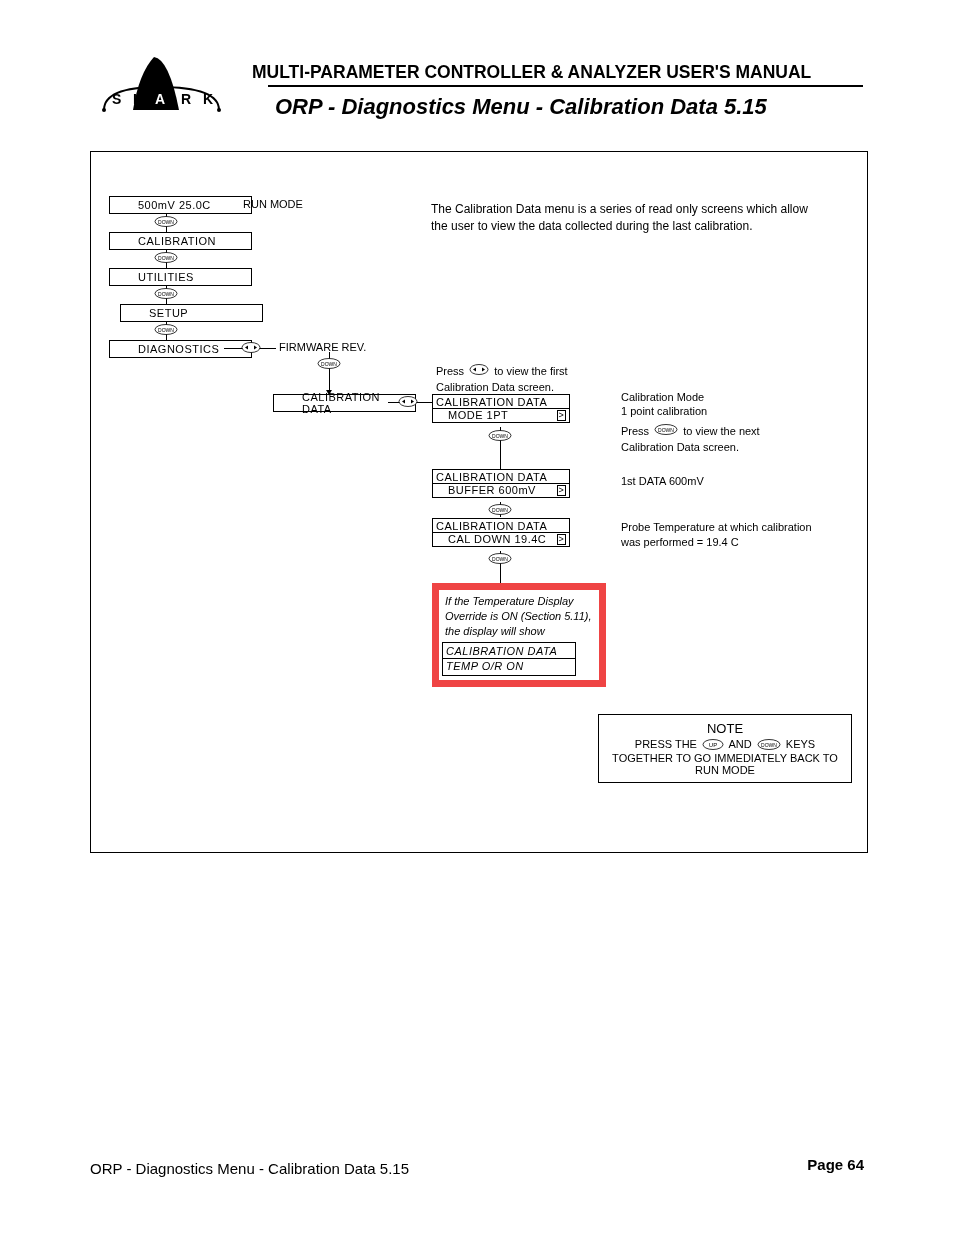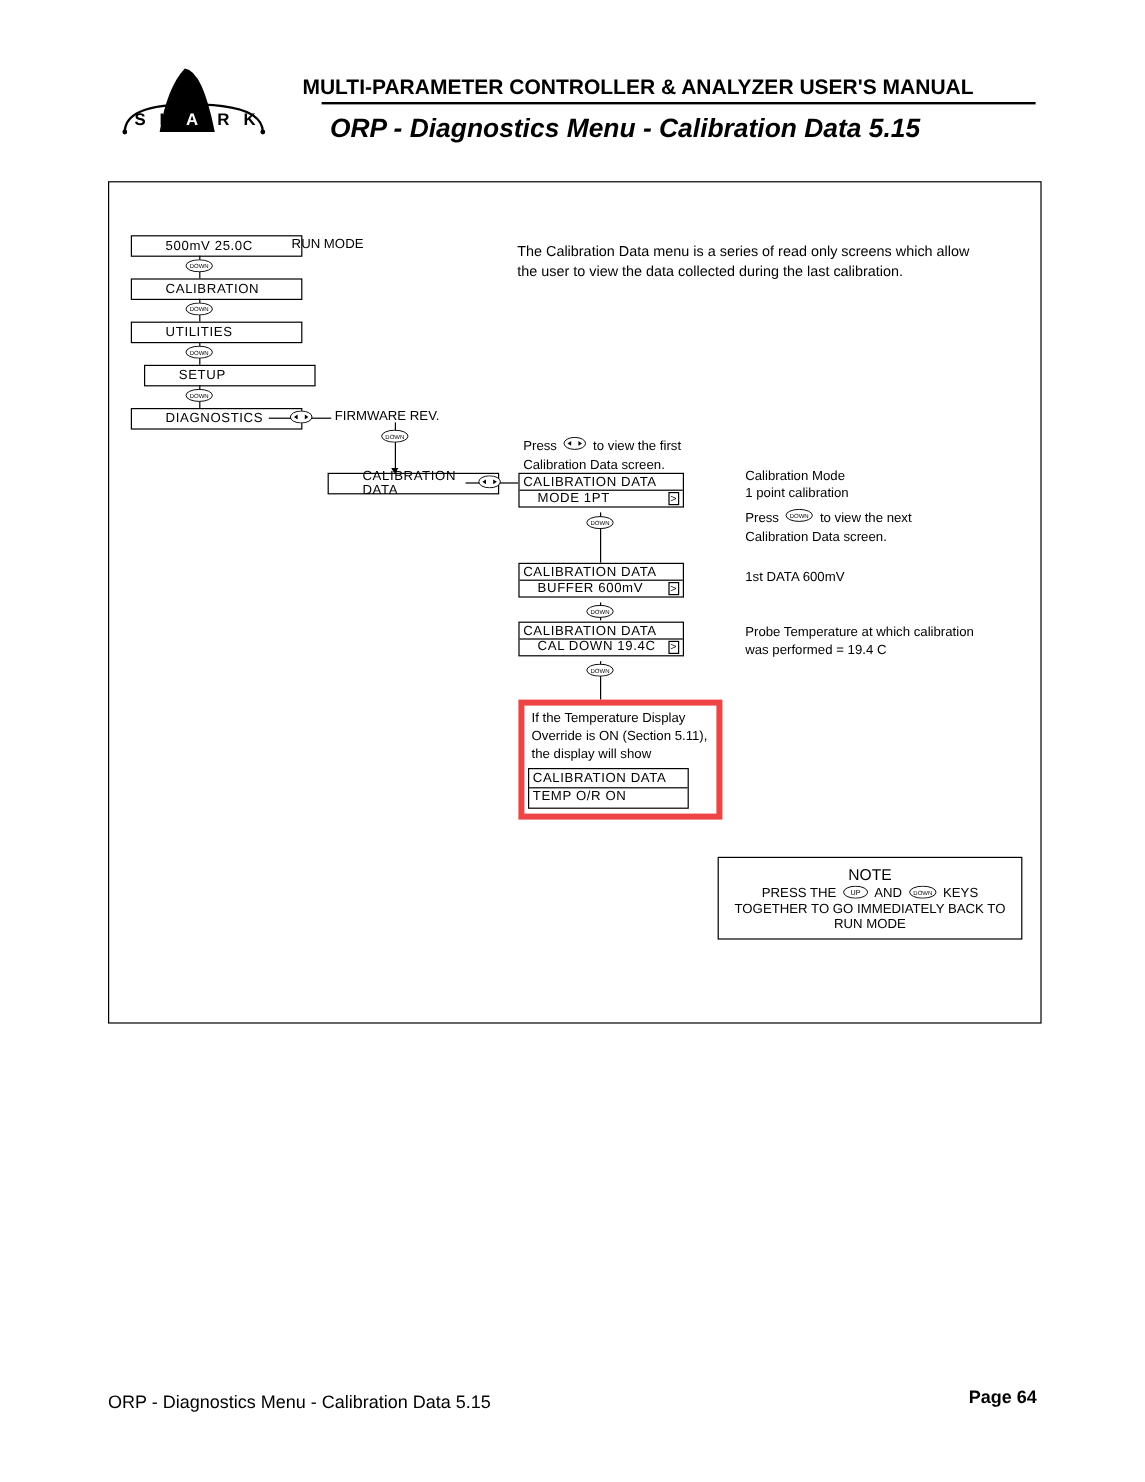--- a/index.html
+++ b/index.html
@@ -42,21 +42,21 @@
   .label { position: absolute; font-size: 11px; }
   .desc { position: absolute; font-size: 12px; line-height: 1.4; }
   .down-btn { position: absolute; width: 24px; height: 11px; }
   .lr-btn { position: absolute; width: 20px; height: 11px; }
   .connector-v { position: absolute; width: 1px; background: #000; }
   .connector-h { position: absolute; height: 1px; background: #000; }
   .arrowhead-d { position: absolute; width: 0; height: 0; border-left: 3px solid transparent; border-right: 3px solid transparent; border-top: 5px solid #000; }
   .note-box { position: absolute; border: 1px solid #000; text-align: center; font-size: 11px; padding: 6px 8px; }
   .inline-btn { display: inline-block; vertical-align: middle; margin: 0 2px; }
   .note-title { font-size: 13px; margin-bottom: 2px; }
-  .temp-box-wrap { position: absolute; border: 5px solid #ef4444; padding: 4px 6px; font-size: 11px; line-height: 1.35; }
+  .temp-box-wrap { position: absolute; border: 7px solid #ef4444; padding: 4px 6px; font-size: 11px; line-height: 1.35; font-style: italic; }
   
   .footer-left { position: absolute; left: 90px; top: 1160px; font-size: 15px; }
   .footer-right { position: absolute; right: 90px; top: 1156px; font-size: 15px; font-weight: bold; }
 </style>
 </head>
 <body>
 
 <div class="page">
 
   <div class="shark-logo">

